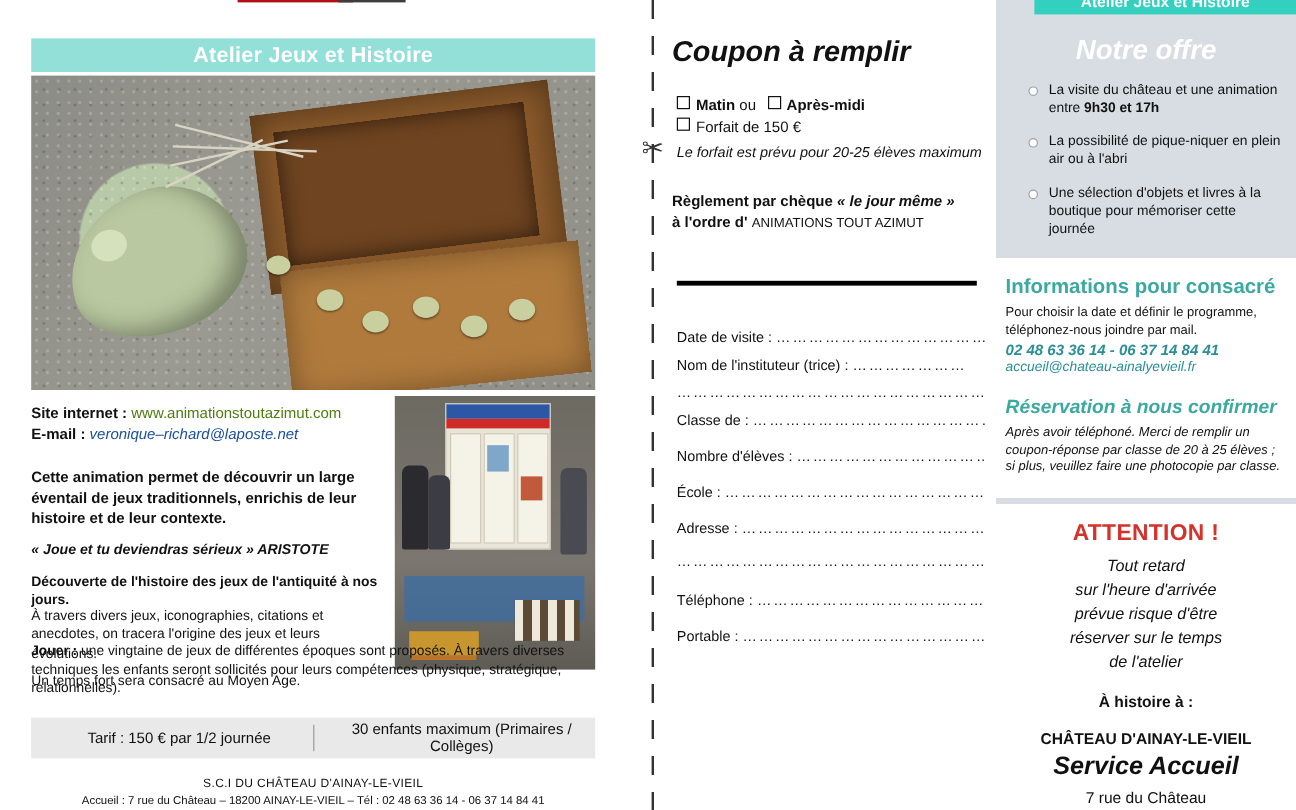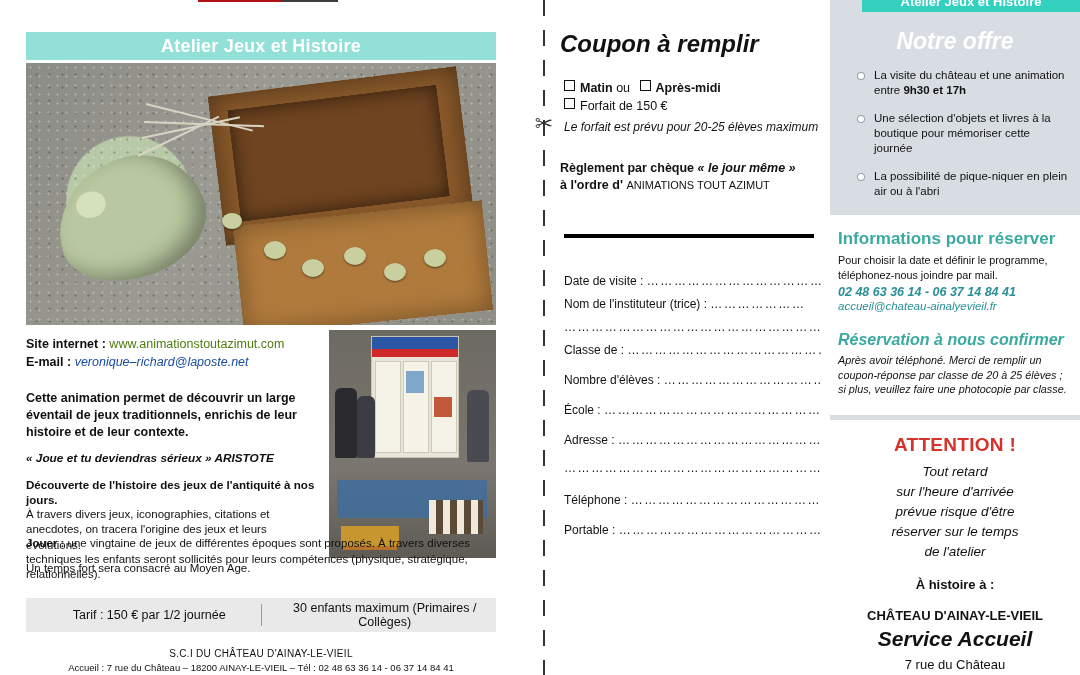--- a/index.html
+++ b/index.html
@@ -307,29 +307,29 @@
   <div class="right">
 
     <div class="right-band">Atelier Jeux et Histoire</div>
     <div class="offer-title">Notre offre</div>
 
     <div class="bullets">
       <div class="bullet">
         <span>La visite du château et une animation entre </span><b>9h30 et 17h</b>
       </div>
       <div class="bullet">
+        <span>La possibilité de pique-niquer en plein air ou à l'abri</span>
+      </div>
+      <div class="bullet">
         <span>Une sélection d'objets et livres à la boutique pour mémoriser cette journée</span>
       </div>
-      <div class="bullet">
-        <span>La possibilité de pique-niquer en plein air ou à l'abri</span>
-      </div>
     </div>
 
     <div class="sec-white s-info">
-      <h3>Informations pour réserver</h3>
+      <h3>Informations pour consacré</h3>
       <p>Pour choisir la date et définir le programme, téléphonez-nous joindre par mail.</p>
       <span class="tel" style="padding-left:8px;">02 48 63 36 14 - 06 37 14 84 41</span>
       <span class="mail">accueil@chateau-ainalyevieil.fr</span>
     </div>
 
     <div class="sec-white s-conf">
       <h3>Réservation à nous confirmer</h3>
       <p>Après avoir téléphoné. Merci de remplir un coupon-réponse par classe de 20 à 25 élèves ; si plus, veuillez faire une photocopie par classe.</p>
     </div>
 

